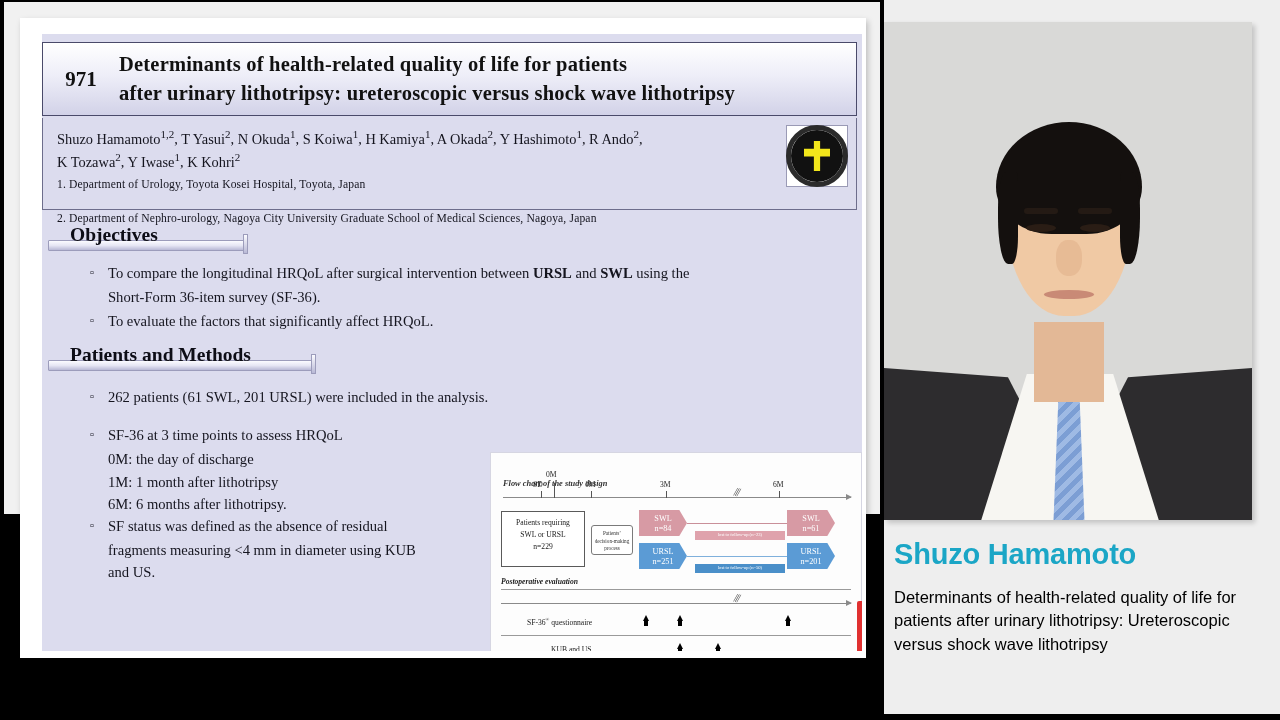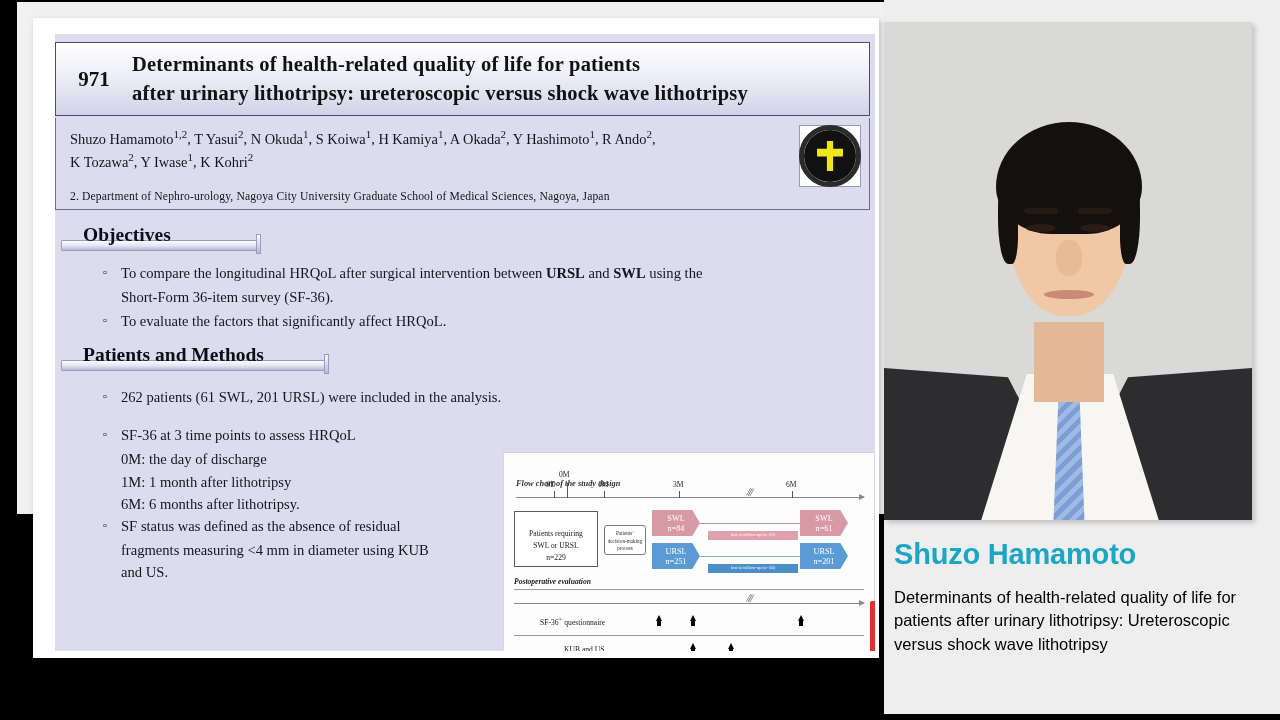--- a/index.html
+++ b/index.html
@@ -11,21 +11,21 @@
   }
   #stage {
     position: relative;
     width: 1280px; height: 720px;
     background: #000;
   }
 
   
   #viewer {
     position: absolute;
-    left: 17px; top: 2px;
+    left: 4px; top: 2px;
     width: 876px; height: 512px;
     background: #f1f1f1;
   }
 
   
   #slide-card {
     position: absolute;
     left: 16px; top: 16px;
     width: 846px; height: 640px;
     background: #ffffff;
@@ -217,21 +217,21 @@
   }
   .pt-box {
     position: absolute;
     border: 1px solid #5a5a5a;
     background: #fff;
     font-family: "Liberation Serif", serif;
     font-size: 7.6px;
     color: #1a1a1a;
     text-align: center;
     line-height: 1.55;
-    padding-top: 16px;
+    padding-top: 5px;
   }
   .dec-box {
     position: absolute;
     border: 1px solid #7a7a7a;
     background: #fff;
     border-radius: 3px;
     font-family: "Liberation Serif", serif;
     font-size: 5.2px;
     color: #333;
     text-align: center;
@@ -458,20 +458,21 @@
             <div>Determinants  of health-related  quality of life for patients</div>
             <div>after urinary lithotripsy: ureteroscopic versus shock wave lithotripsy</div>
           </div>
         </div>
 
         <div class="author-box">
           <div class="authors">
             <div>Shuzo Hamamoto<sup>1,2</sup>, T Yasui<sup>2</sup>, N Okuda<sup>1</sup>, S Koiwa<sup>1</sup>, H Kamiya<sup>1</sup>, A Okada<sup>2</sup>, Y Hashimoto<sup>1</sup>, R Ando<sup>2</sup>,</div>
             <div>K Tozawa<sup>2</sup>,  Y Iwase<sup>1</sup>, K Kohri<sup>2</sup></div>
           </div>
+          <div class="affil">1. Department  of Urology,  Toyota Kosei Hospital,  Toyota,  Japan</div>
           <div class="affil" style="margin-top:16px">2. Department  of Nephro-urology,  Nagoya City  University  Graduate School of Medical  Sciences,  Nagoya,  Japan</div>
           <div class="logo">
             <div class="logo-circle">
               <div class="logo-mark"></div>
             </div>
           </div>
         </div>
 
         <div class="sec" style="left:6px; top:190px; width:200px;">
           <div class="sec-title">Objectives</div>

